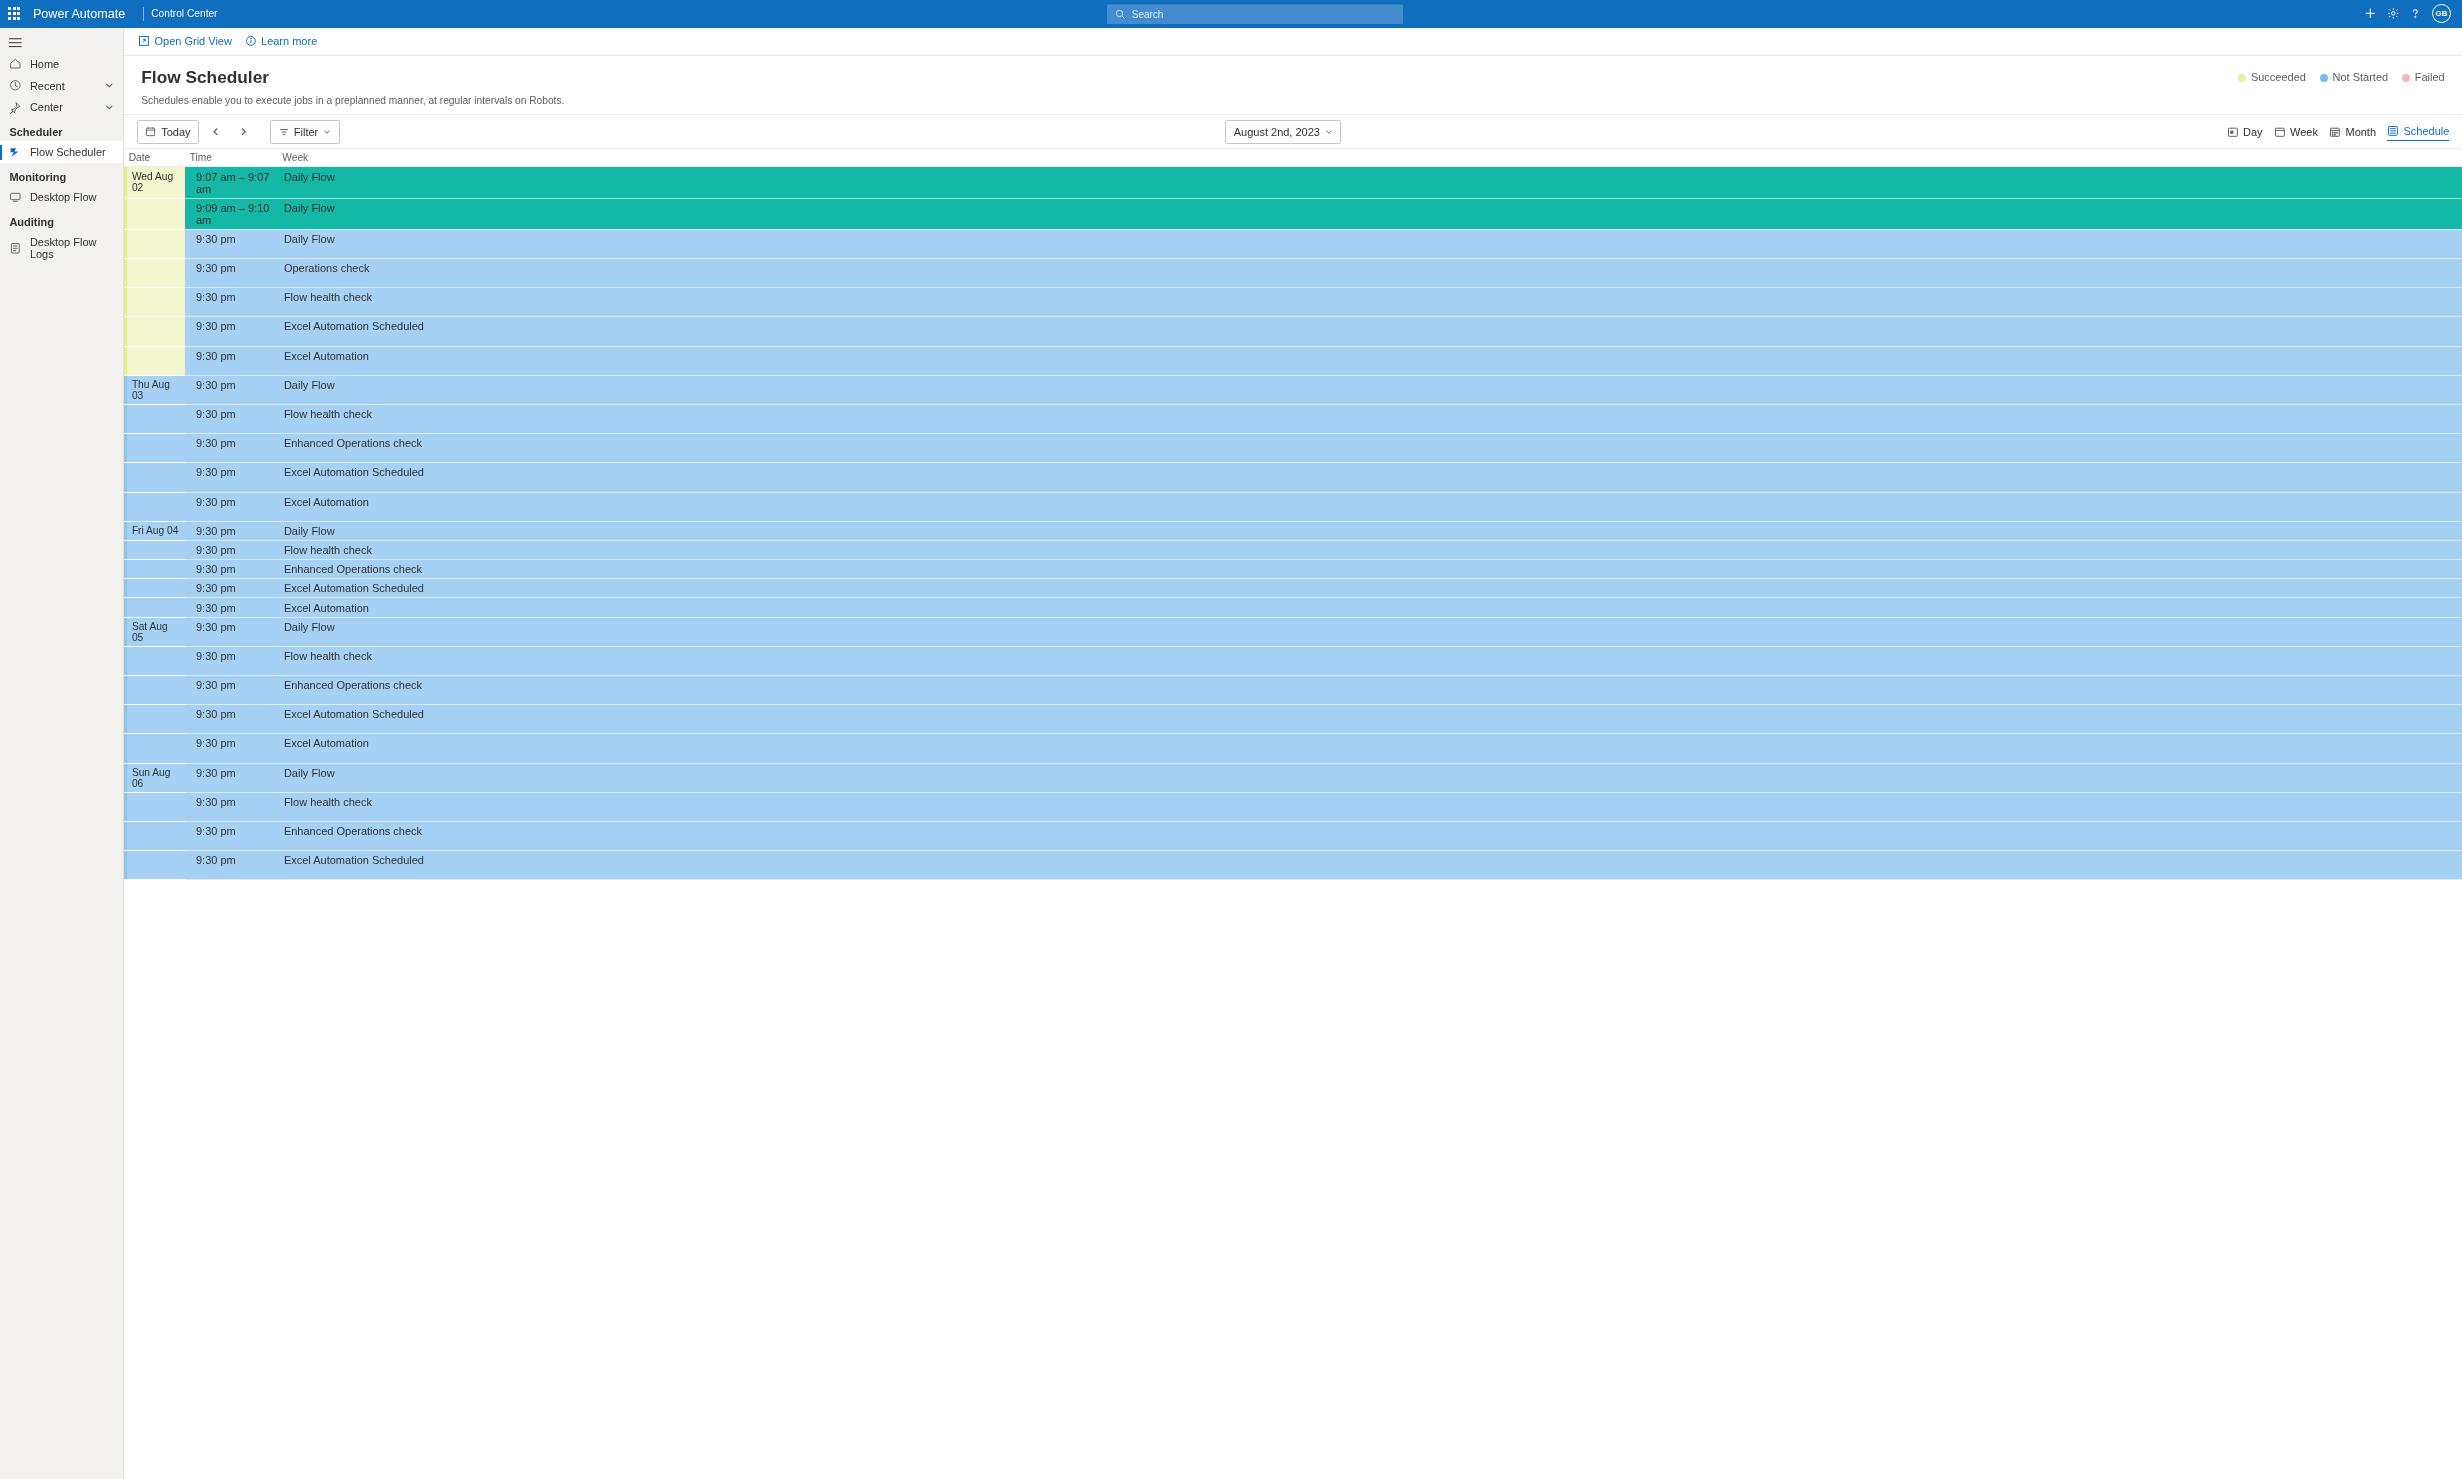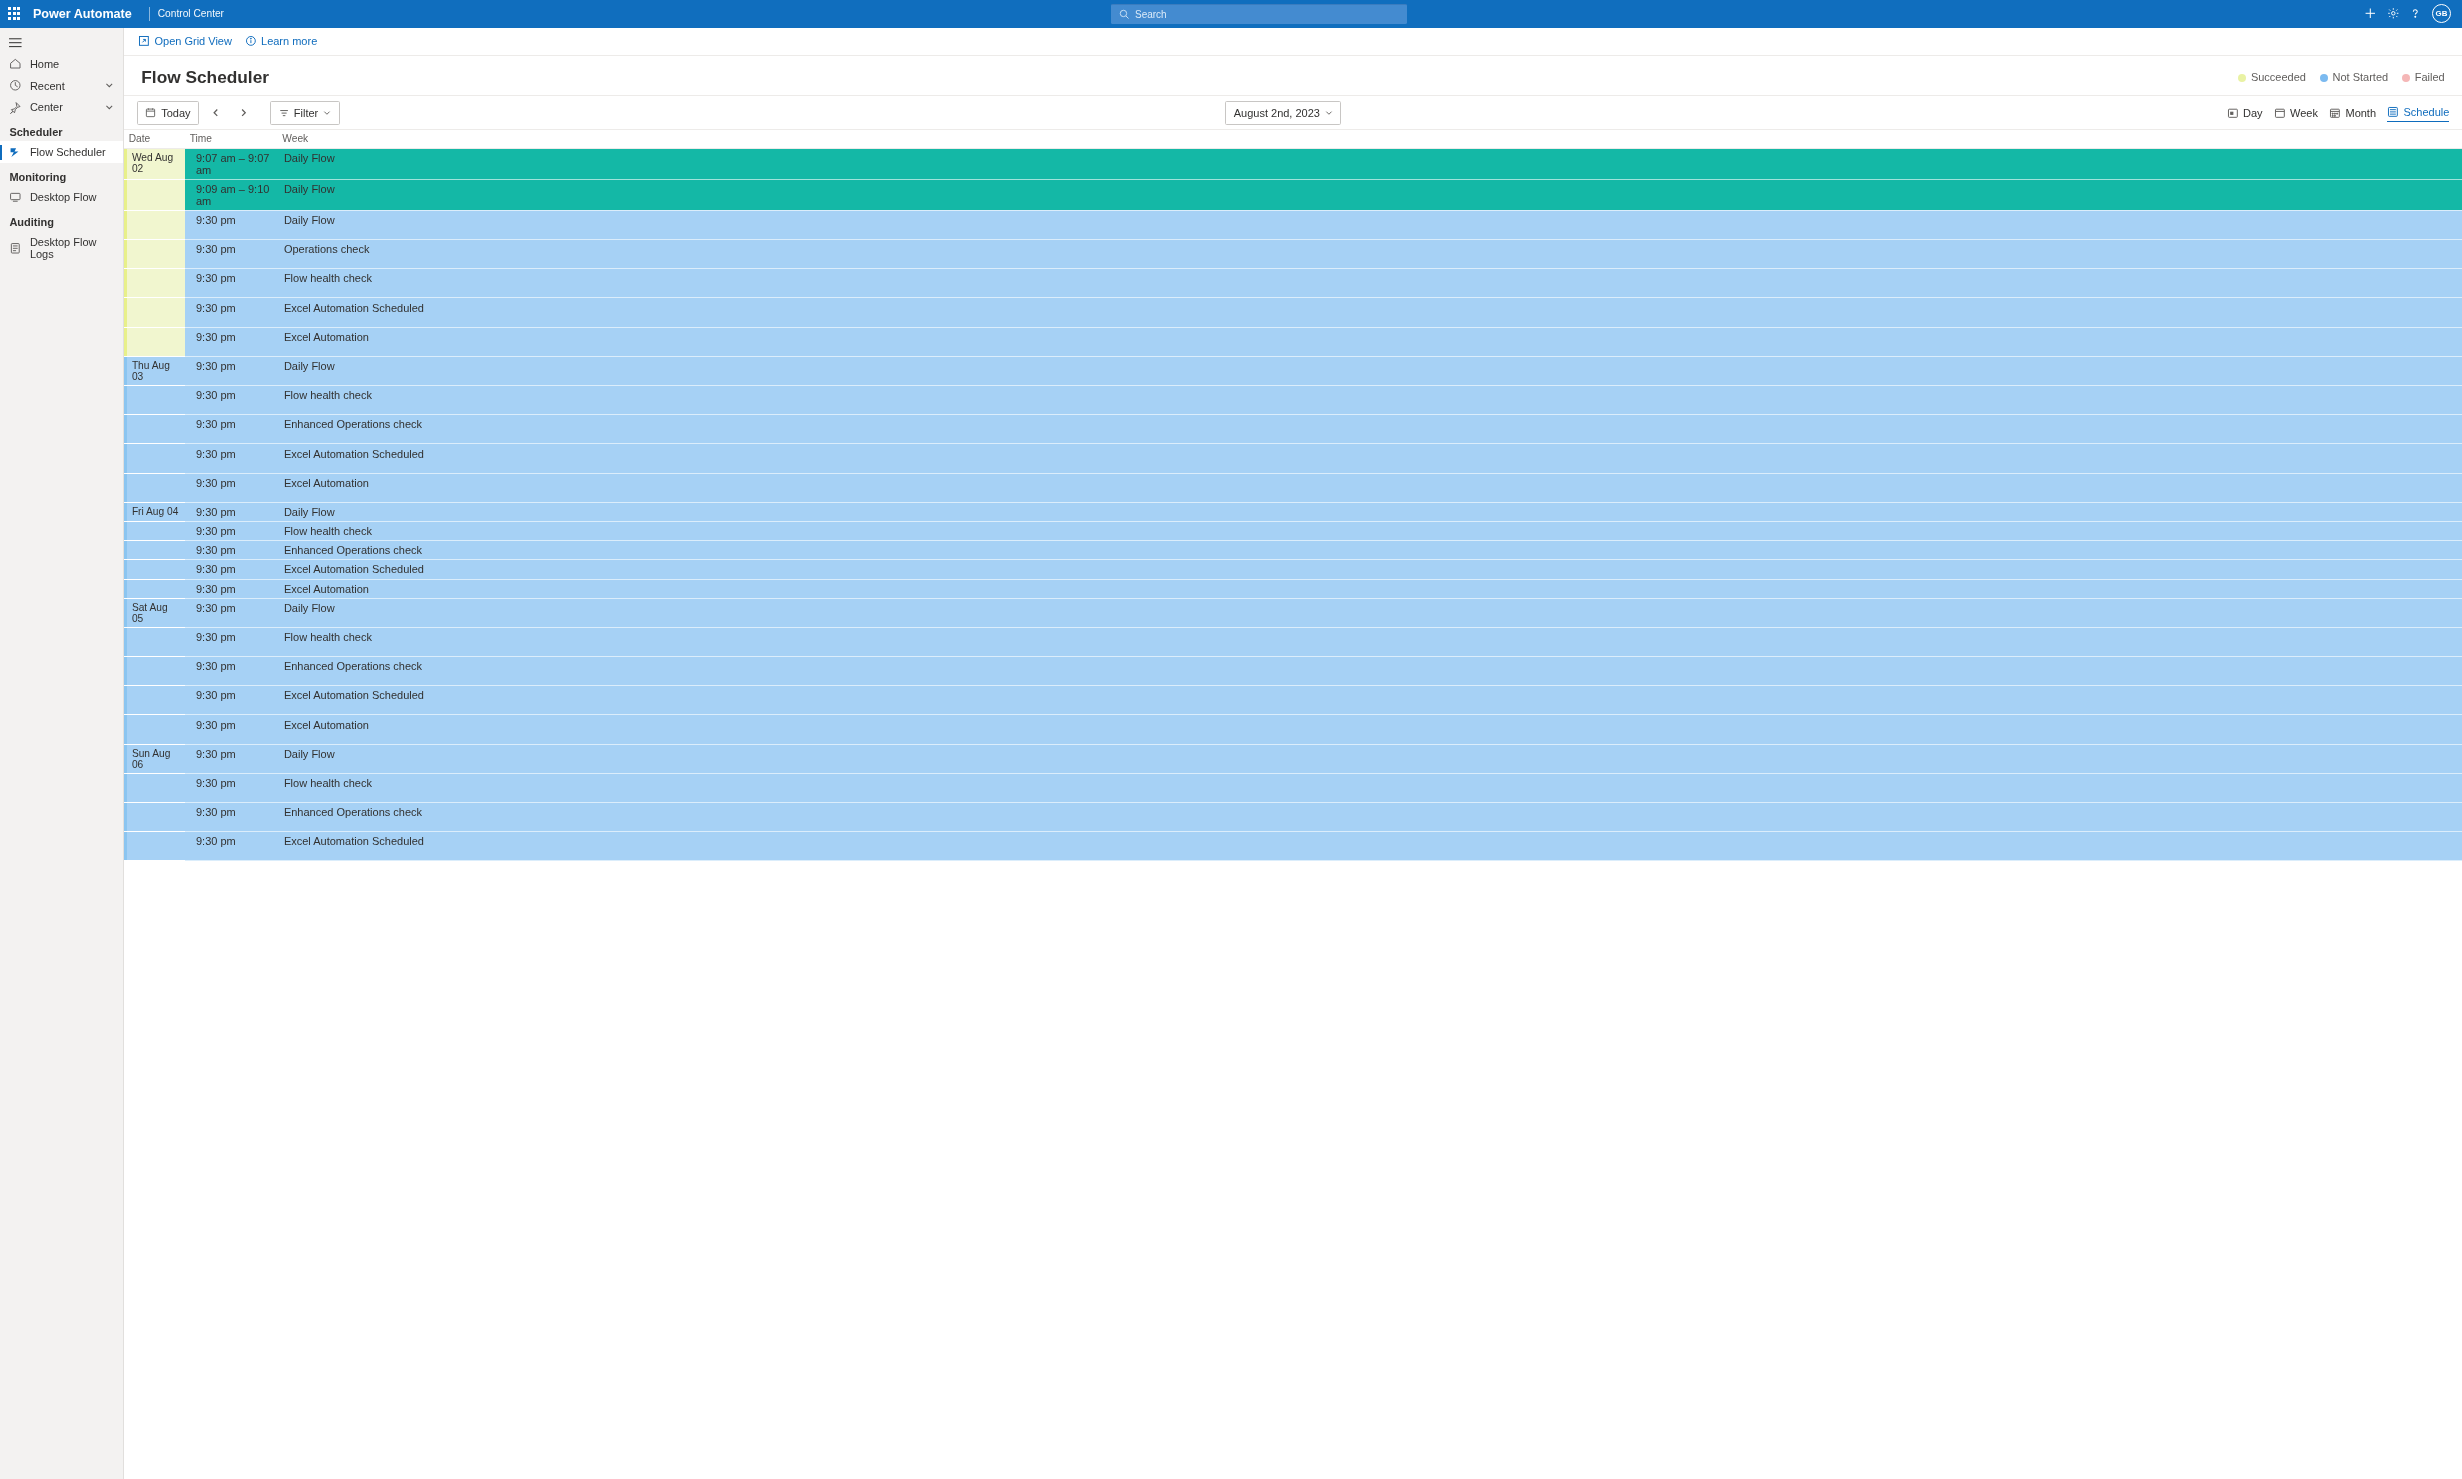--- a/index.html
+++ b/index.html
@@ -4,21 +4,21 @@
 <style>
 * { box-sizing: border-box; margin: 0; padding: 0; }
 body { font-family: "Segoe UI", -apple-system, Arial, sans-serif; font-size: 11px; color: #323130; background: #fff; overflow: hidden; }
 
 
 .header {
   height: 27.5px; background: #106ebe; display: flex; align-items: center; padding: 0 7.9px; color: #fff;
 }
 .header .waffle { width: 14px; height: 14px; margin-right: 11px; cursor: pointer; display:flex; flex-wrap:wrap; gap:1.6px; }
 .header .waffle span { width:3.1px; height:3.1px; background:#fff; display:block; }
-.header .brand { font-weight: 700; font-size: 12.6px; margin-right: 9.4px; }
+.header .brand { font-weight: 400; font-size: 12.6px; margin-right: 9.4px; }
 .header .divider { width:0.8px; height:14px; background: rgba(255,255,255,0.5); margin: 0 7.9px; }
 .header .subtitle { font-size: 10.2px; opacity: 0.95; }
 .header .spacer { flex: 1; }
 .header .search-wrap { width: 296px; height: 20.4px; background: #448bd0; border-top:0.8px solid #3a7cbf; display:flex; align-items:center; padding:0 7.9px; border-radius:1.6px; margin-left:-71px; }
 .header .search-wrap svg { width:10.2px; height:10.2px; color:#cde2f6; }
 .header .search-wrap input { flex:1; background:transparent; border:none; outline:none; color:#fff; font-size:10px; margin-left:6.3px; }
 .header .search-wrap input::placeholder { color: #dcebf9; }
 .header .right-icons { display:flex; align-items:center; gap:10px; margin-right:3.1px; }
 .header .right-icons .hicon { width:12.6px; height:12.6px; color:#fff; cursor:pointer; display:flex; align-items:center; justify-content:center; }
 .header .avatar { width:19px; height:19px; border-radius:50%; border:0.8px solid #fff; display:flex; align-items:center; justify-content:center; font-size:7.9px; font-weight:600; }
@@ -237,20 +237,21 @@
     </div>
 
     <div class="page-head">
       <div class="title">Flow Scheduler</div>
       <div class="legend">
         <span><span class="dot" style="background:#e9f2a4"></span><span>Succeeded</span></span>
         <span><span class="dot" style="background:#7bbaf0"></span><span>Not Started</span></span>
         <span><span class="dot" style="background:#f5b7b7"></span><span>Failed</span></span>
       </div>
     </div>
+    <div class="page-subtitle">Schedules enable you to execute jobs in a preplanned manner, at regular intervals on Robots.</div>
 
     <div class="toolbar">
       <div class="group">
         <div class="btn">
           <svg width="11" height="11" viewBox="0 0 16 16" fill="none" stroke="#605e5c" stroke-width="1.3">
               <rect x="2" y="3" width="12" height="11" rx="1"></rect>
               <line x1="2" y1="6" x2="14" y2="6"></line>
               <line x1="5" y1="2" x2="5" y2="4"></line>
               <line x1="11" y1="2" x2="11" y2="4"></line>
             </svg>

